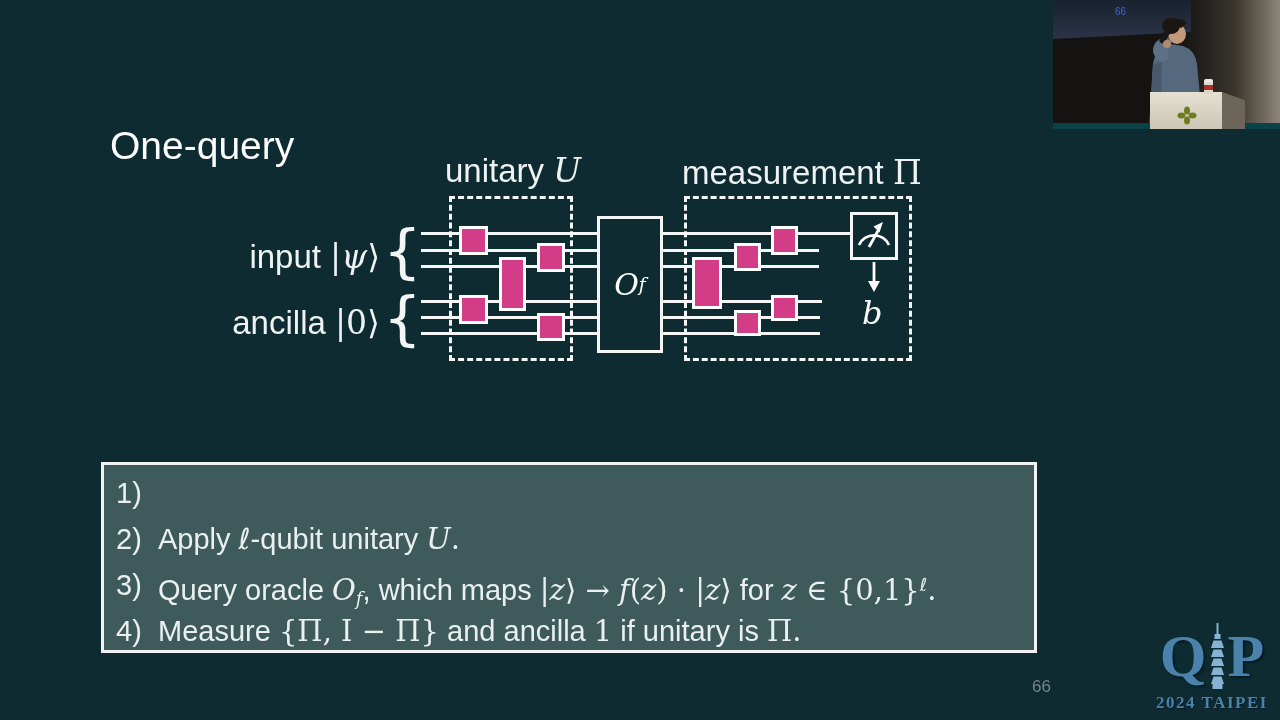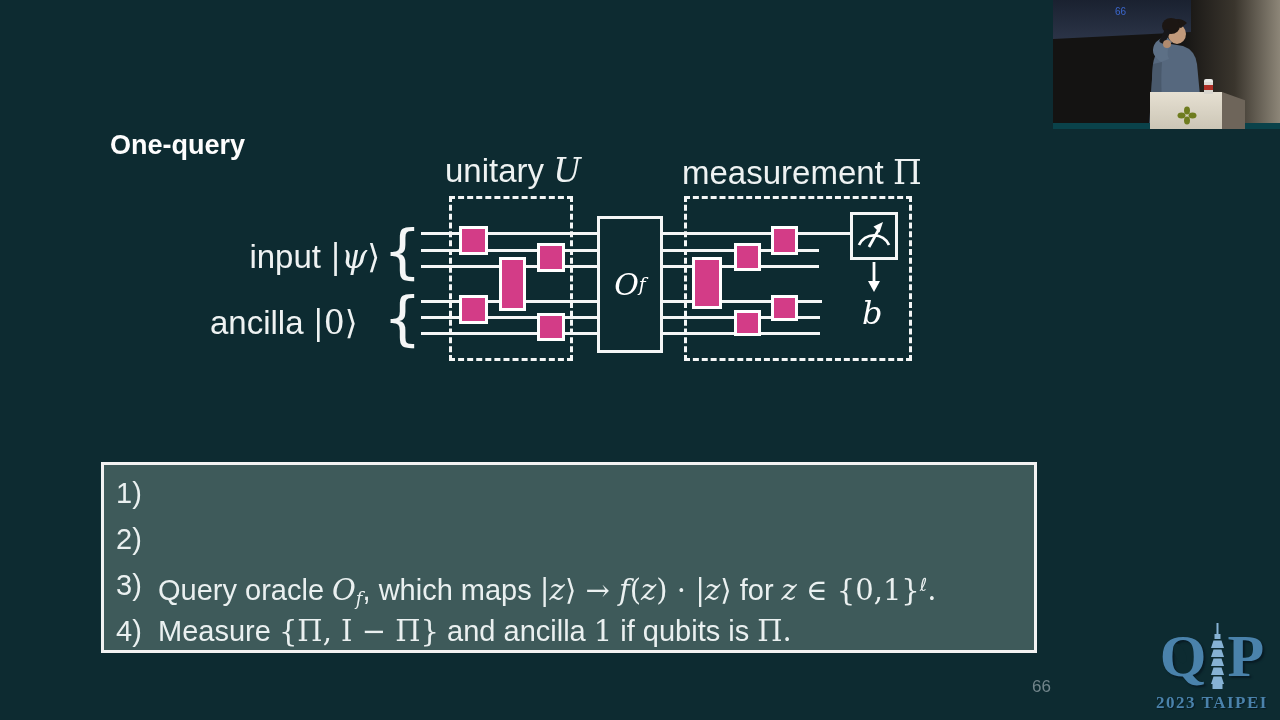--- a/index.html
+++ b/index.html
@@ -1,21 +1,21 @@
 <!DOCTYPE html>
 <html><head>
 <meta charset="utf-8">
 <style>
   html,body{margin:0;padding:0;background:#000;}
   .stage{position:relative;width:1280px;height:720px;background:var(--bg,#0d2b31);overflow:hidden;
          font-family:"Liberation Sans",sans-serif;color:#eef2f2;}
   .abs{position:absolute;}
 
   
-  .title{left:110px;top:124px;font-size:27px;font-weight:700;line-height:43px;color:#fdfdfd;}
+  .title{left:110px;top:124px;font-size:39px;font-weight:400;line-height:43px;color:#fdfdfd;}
 
   
   .circ-label{font-size:33px;color:#eef2f2;white-space:nowrap;}
   .seg-p{font-family:"Liberation Sans",sans-serif;}
   .seg-i{font-family:"DejaVu Serif","DejaVu Sans",serif;font-style:italic;}
   .seg-r{font-family:"DejaVu Serif","DejaVu Sans",serif;}
   .seg-sub{font-family:"DejaVu Serif","DejaVu Sans",serif;font-style:italic;font-size:0.62em;vertical-align:-0.28em;}
   .seg-sup{font-family:"DejaVu Serif","DejaVu Sans",serif;font-style:italic;font-size:0.62em;vertical-align:0.5em;}
 
   .wire{position:absolute;height:3px;background:var(--line,#f4f6f6);z-index:2;}
@@ -68,21 +68,21 @@
 <div class="stage" style="--bg: #0d2b31; --panel: #3e5a5a; --gate: #d33c87; --line: #f4f6f6; --logoblue: #4a82ab; --pgnum: #72858b; --vnum: #3b66cc;">
 
   <div class="abs title">
     <div>One-query</div>
   </div>
 
   <div class="abs circ-label" style="left:445px;top:151px;"><span class="seg-p">unitary  </span><span class="seg-i">U</span></div>
   <div class="abs circ-label" style="left:682px;top:153px;"><span class="seg-p">measurement </span><span class="seg-r">Π</span></div>
 
   <div class="abs circ-label" style="left:200px;top:237px;width:180px;text-align:right;"><span class="seg-p">input  </span><span class="seg-r">|</span><span class="seg-i">ψ</span><span class="seg-r">⟩</span></div>
-  <div class="abs circ-label" style="left:210px;top:303px;width:180px;"><span class="seg-p">ancilla  </span><span class="seg-r">|0⟩</span></div>
+  <div class="abs circ-label" style="left:200px;top:303px;width:180px;text-align:right;"><span class="seg-p">ancilla  </span><span class="seg-r">|0⟩</span></div>
 
   <div class="abs brace" style="left:384px;top:229px;">{</div>
   <div class="abs brace" style="left:384px;top:296px;">{</div>
 
   <div class="wire" style="left:421px;top:232px;width:431px;"></div>
   <div class="wire" style="left:421px;top:249px;width:398px;"></div>
   <div class="wire" style="left:421px;top:265px;width:398px;"></div>
   <div class="wire" style="left:421px;top:300px;width:401px;"></div>
   <div class="wire" style="left:421px;top:316px;width:399px;"></div>
   <div class="wire" style="left:421px;top:332px;width:399px;"></div>
@@ -121,28 +121,29 @@
     <polygon points="2,19 14,19 8,30" fill="#fff"></polygon>
   </svg>
   <div class="abs b-out" style="left:862px;top:294px;"><span class="seg-i">b</span></div>
 
   <div class="abs steps">
     <div class="step-row">
       <span class="step-num">1)</span>
     </div>
     <div class="step-row">
       <span class="step-num">2)</span>
+      <span><span class="seg-p">Apply </span><span class="seg-i">ℓ</span><span class="seg-p">-qubit unitary </span><span class="seg-i">U</span><span class="seg-r">.</span></span>
     </div>
     <div class="step-row">
       <span class="step-num">3)</span>
       <span><span class="seg-p">Query oracle </span><span class="seg-i">O</span><span class="seg-sub">f</span><span class="seg-p">, which maps </span><span class="seg-r">|</span><span class="seg-i">z</span><span class="seg-r">⟩ → </span><span class="seg-i">f</span><span class="seg-r">(</span><span class="seg-i">z</span><span class="seg-r">) · |</span><span class="seg-i">z</span><span class="seg-r">⟩</span><span class="seg-p"> for </span><span class="seg-i">z</span><span class="seg-r"> ∈ {0,1}</span><span class="seg-sup">ℓ</span><span class="seg-r">.</span></span>
     </div>
     <div class="step-row">
       <span class="step-num">4)</span>
-      <span><span class="seg-p">Measure </span><span class="seg-r">{Π, I − Π}</span><span class="seg-p"> and ancilla </span><span class="seg-r">1</span><span class="seg-p"> if qubits is </span><span class="seg-r">Π.</span></span>
+      <span><span class="seg-p">Measure </span><span class="seg-r">{Π, I − Π}</span><span class="seg-p"> and ancilla </span><span class="seg-r">1</span><span class="seg-p"> if unitary is </span><span class="seg-r">Π.</span></span>
     </div>
   </div>
 
   <div class="abs pagenum">66</div>
 
   <div class="abs logo">
     <div class="logo-row">
       <span class="logo-letter q-wrap">
         <span>Q</span>
         <span class="q-island"></span>
@@ -154,21 +155,21 @@
           <polygon points="3,25 16,25 13.5,17.5 5.5,17.5"></polygon>
           <polygon points="3,34 16,34 13.5,26.5 5.5,26.5"></polygon>
           <polygon points="3,43 16,43 13.5,35.5 5.5,35.5"></polygon>
           <polygon points="3,52 16,52 13.5,44.5 5.5,44.5"></polygon>
           <polygon points="3,61 16,61 13.5,53.5 5.5,53.5"></polygon>
           <rect x="4.5" y="61" width="10" height="5"></rect>
         </g>
       </svg>
       <span class="logo-letter">P</span>
     </div>
-    <div class="logo-caption">2023 TAIPEI</div>
+    <div class="logo-caption">2024 TAIPEI</div>
   </div>
 
   <div class="abs video">
     <div class="v-screen">
       <div class="v-num">66</div>
     </div>
     <svg class="abs" style="left:78px;top:6px;" width="84" height="122" viewBox="0 0 84 122">
       <path d="M18,122 L22,58 Q24,42 40,38 L52,40 Q64,44 66,58 L72,122 Z" fill="#56687e"></path>
       <path d="M22,58 Q20,80 20,122 L33,122 Q29,80 31,56 Z" fill="#49596c"></path>
       <path d="M30,56 Q17,47 25,36 L34,29 L41,36 Q34,44 38,53 Z" fill="#5d7086"></path>

